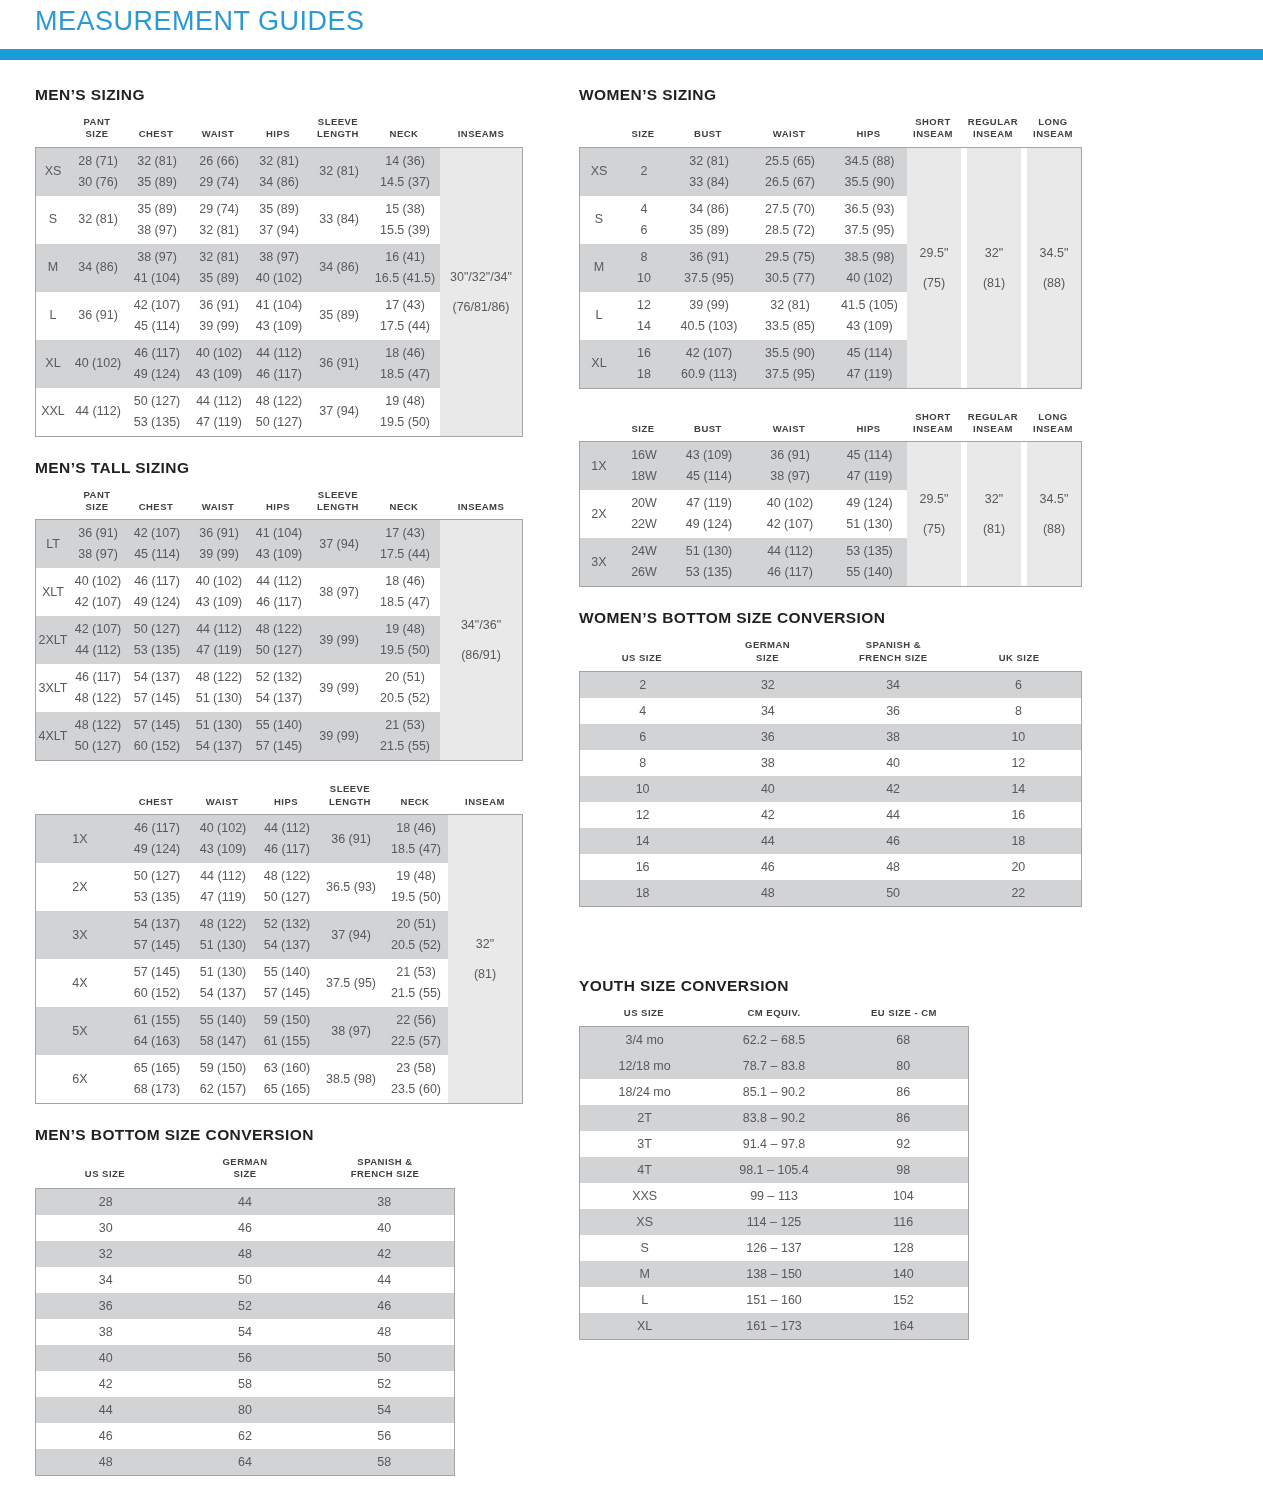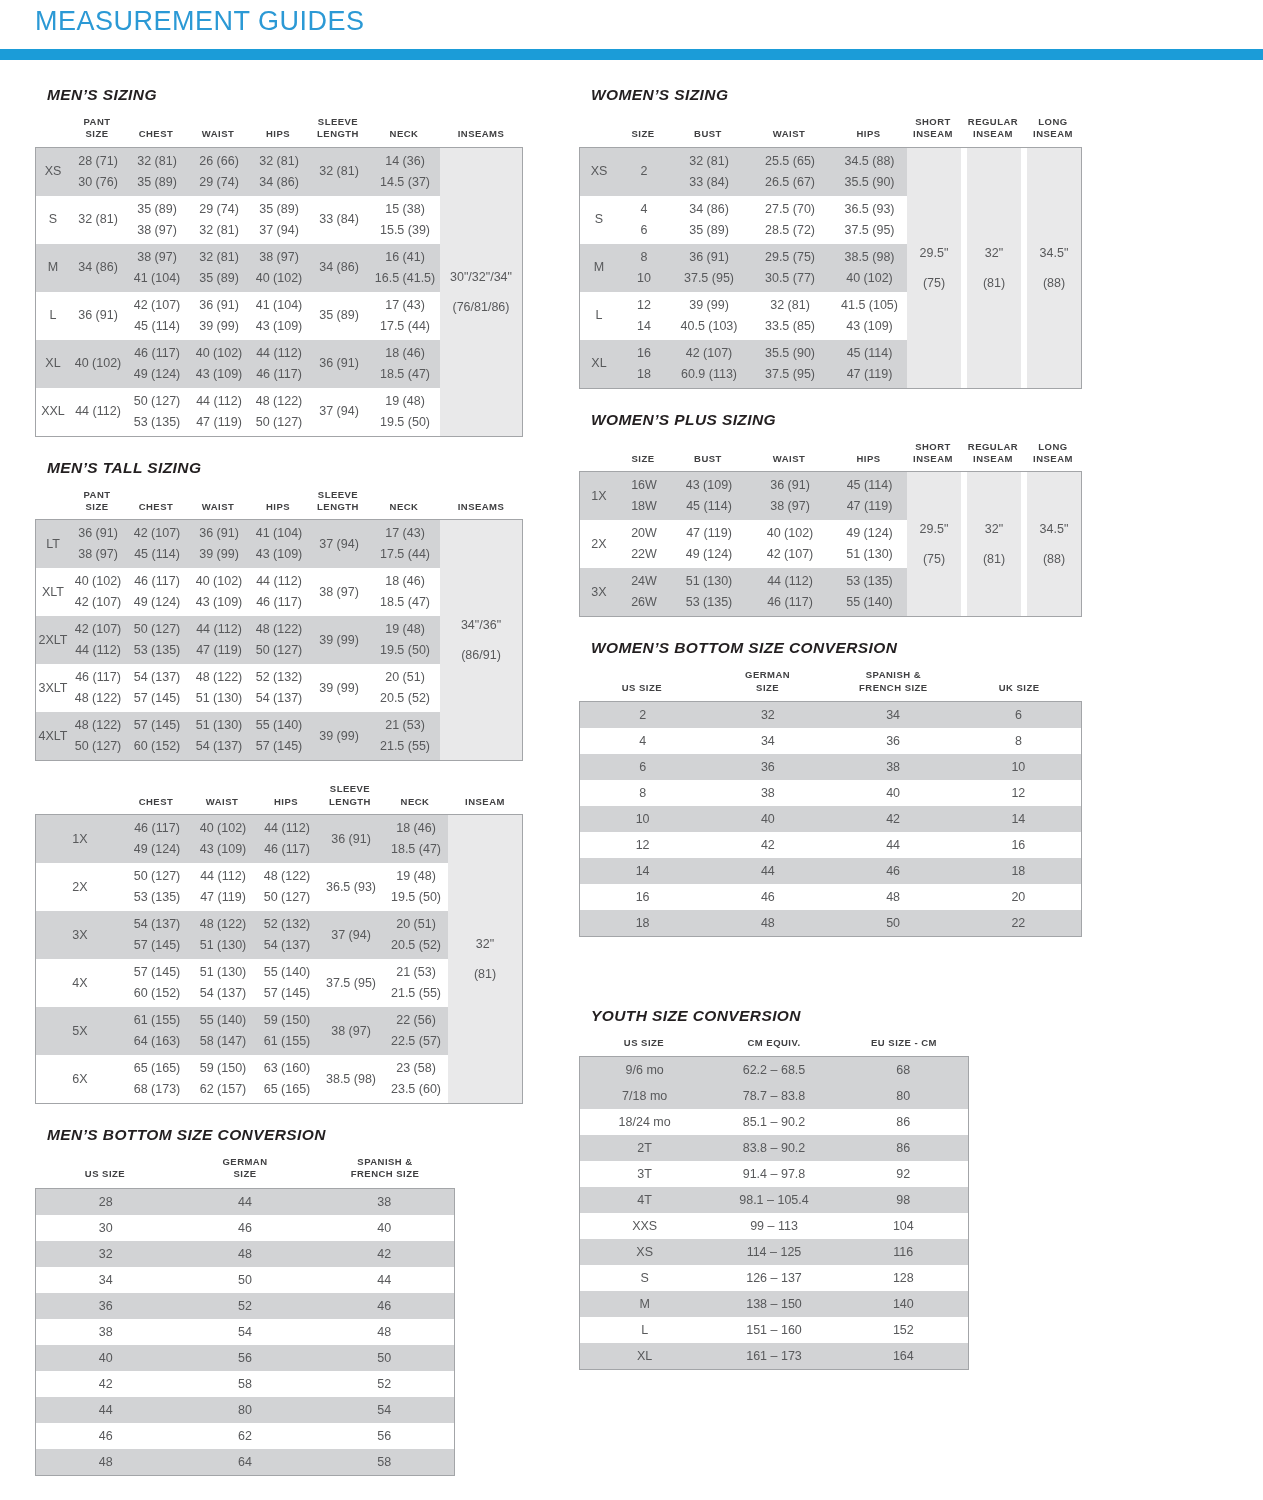--- a/index.html
+++ b/index.html
@@ -15,23 +15,22 @@
   .page-title{
     margin:6px 0 0 35px;font-size:27px;font-weight:400;letter-spacing:.5px;
     color:var(--accent);
   }
   .accent-bar{width:1263px;height:11px;background:var(--bar);margin-top:12px;}
   .content{display:flex;padding:26px 0 0 35px;gap:56px;}
   .col-left{width:488px;flex:0 0 auto;}
   .col-right{width:503px;flex:0 0 auto;}
   section{margin:0 0 22px 0;}
   .section-heading{
-    margin:0 0 12px 12px;font-size:15.5px;font-weight:bold;letter-spacing:.4px;
+    margin:0 0 12px 0;font-size:15.5px;font-weight:bold;letter-spacing:.4px;
     color:var(--heading);
-    font-style:italic;
   }
   
   .mhead{display:flex;align-items:flex-end;padding-bottom:6px;}
   .hcell{
     display:flex;flex-direction:column;justify-content:flex-end;align-items:center;
     text-align:center;font-size:9.5px;font-weight:bold;color:var(--head_text);
     letter-spacing:.05em;line-height:1.3;
   }
   .mbody{display:flex;border:1px solid var(--border);background:#fff;align-items:stretch;}
   .mrows{display:flex;flex-direction:column;}
@@ -862,21 +861,20 @@
               </div>
               <div class="icol" style="width: 54px; margin-left: 6px;">
                 <div class="iline">34.5"</div>
                 <div class="iline">(88)</div>
               </div>
             </div>
           </div>
       </section>
 
       <section>
-        <h2 class="section-heading">WOMEN’S PLUS SIZING</h2>
         <div class="tbl">
             <div class="mhead">
               <div class="hcell" style="width: 38px;"></div>
               <div class="hcell" style="width: 52px;">
                 <div class="hline">SIZE</div>
               </div>
               <div class="hcell" style="width: 78px;">
                 <div class="hline">BUST</div>
               </div>
               <div class="hcell" style="width: 84px;">
@@ -1067,26 +1065,26 @@
               </div>
               <div class="chcell">
                 <div class="hline">CM EQUIV.</div>
               </div>
               <div class="chcell">
                 <div class="hline">EU SIZE - CM</div>
               </div>
             </div>
             <div class="cbody">
               <div class="crow row-gray">
-                <div class="ccell">9/6 mo</div>
+                <div class="ccell">3/4 mo</div>
                 <div class="ccell">62.2 – 68.5</div>
                 <div class="ccell">68</div>
               </div>
               <div class="crow row-gray">
-                <div class="ccell">7/18 mo</div>
+                <div class="ccell">12/18 mo</div>
                 <div class="ccell">78.7 – 83.8</div>
                 <div class="ccell">80</div>
               </div>
               <div class="crow row-white">
                 <div class="ccell">18/24 mo</div>
                 <div class="ccell">85.1 – 90.2</div>
                 <div class="ccell">86</div>
               </div>
               <div class="crow row-gray">
                 <div class="ccell">2T</div>

